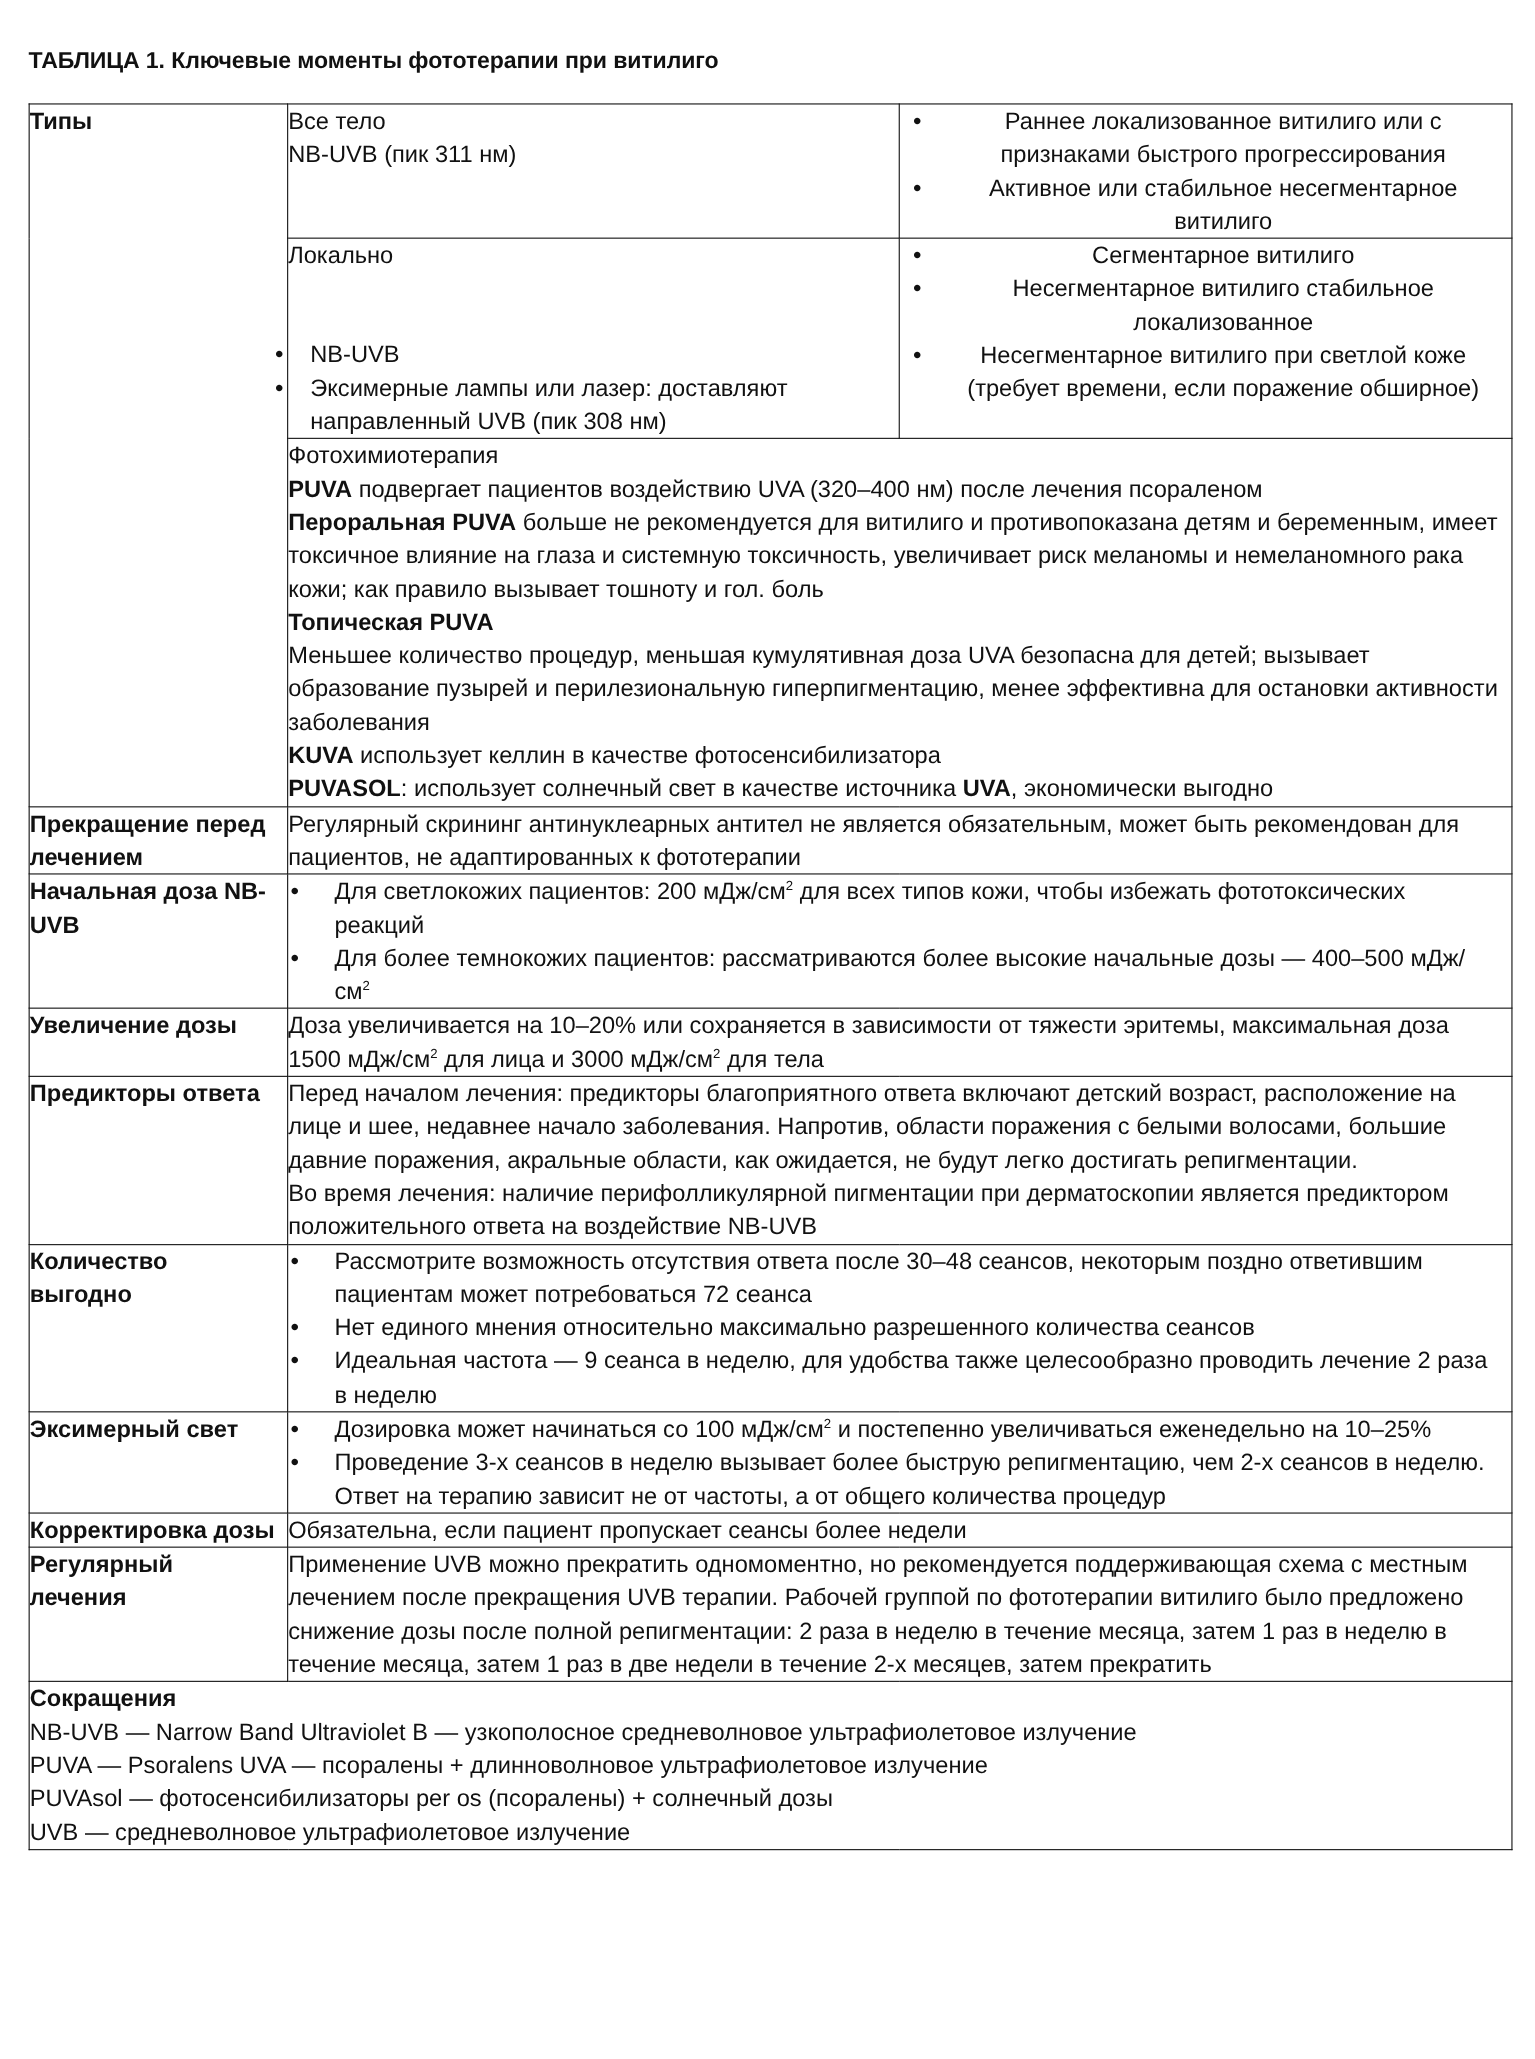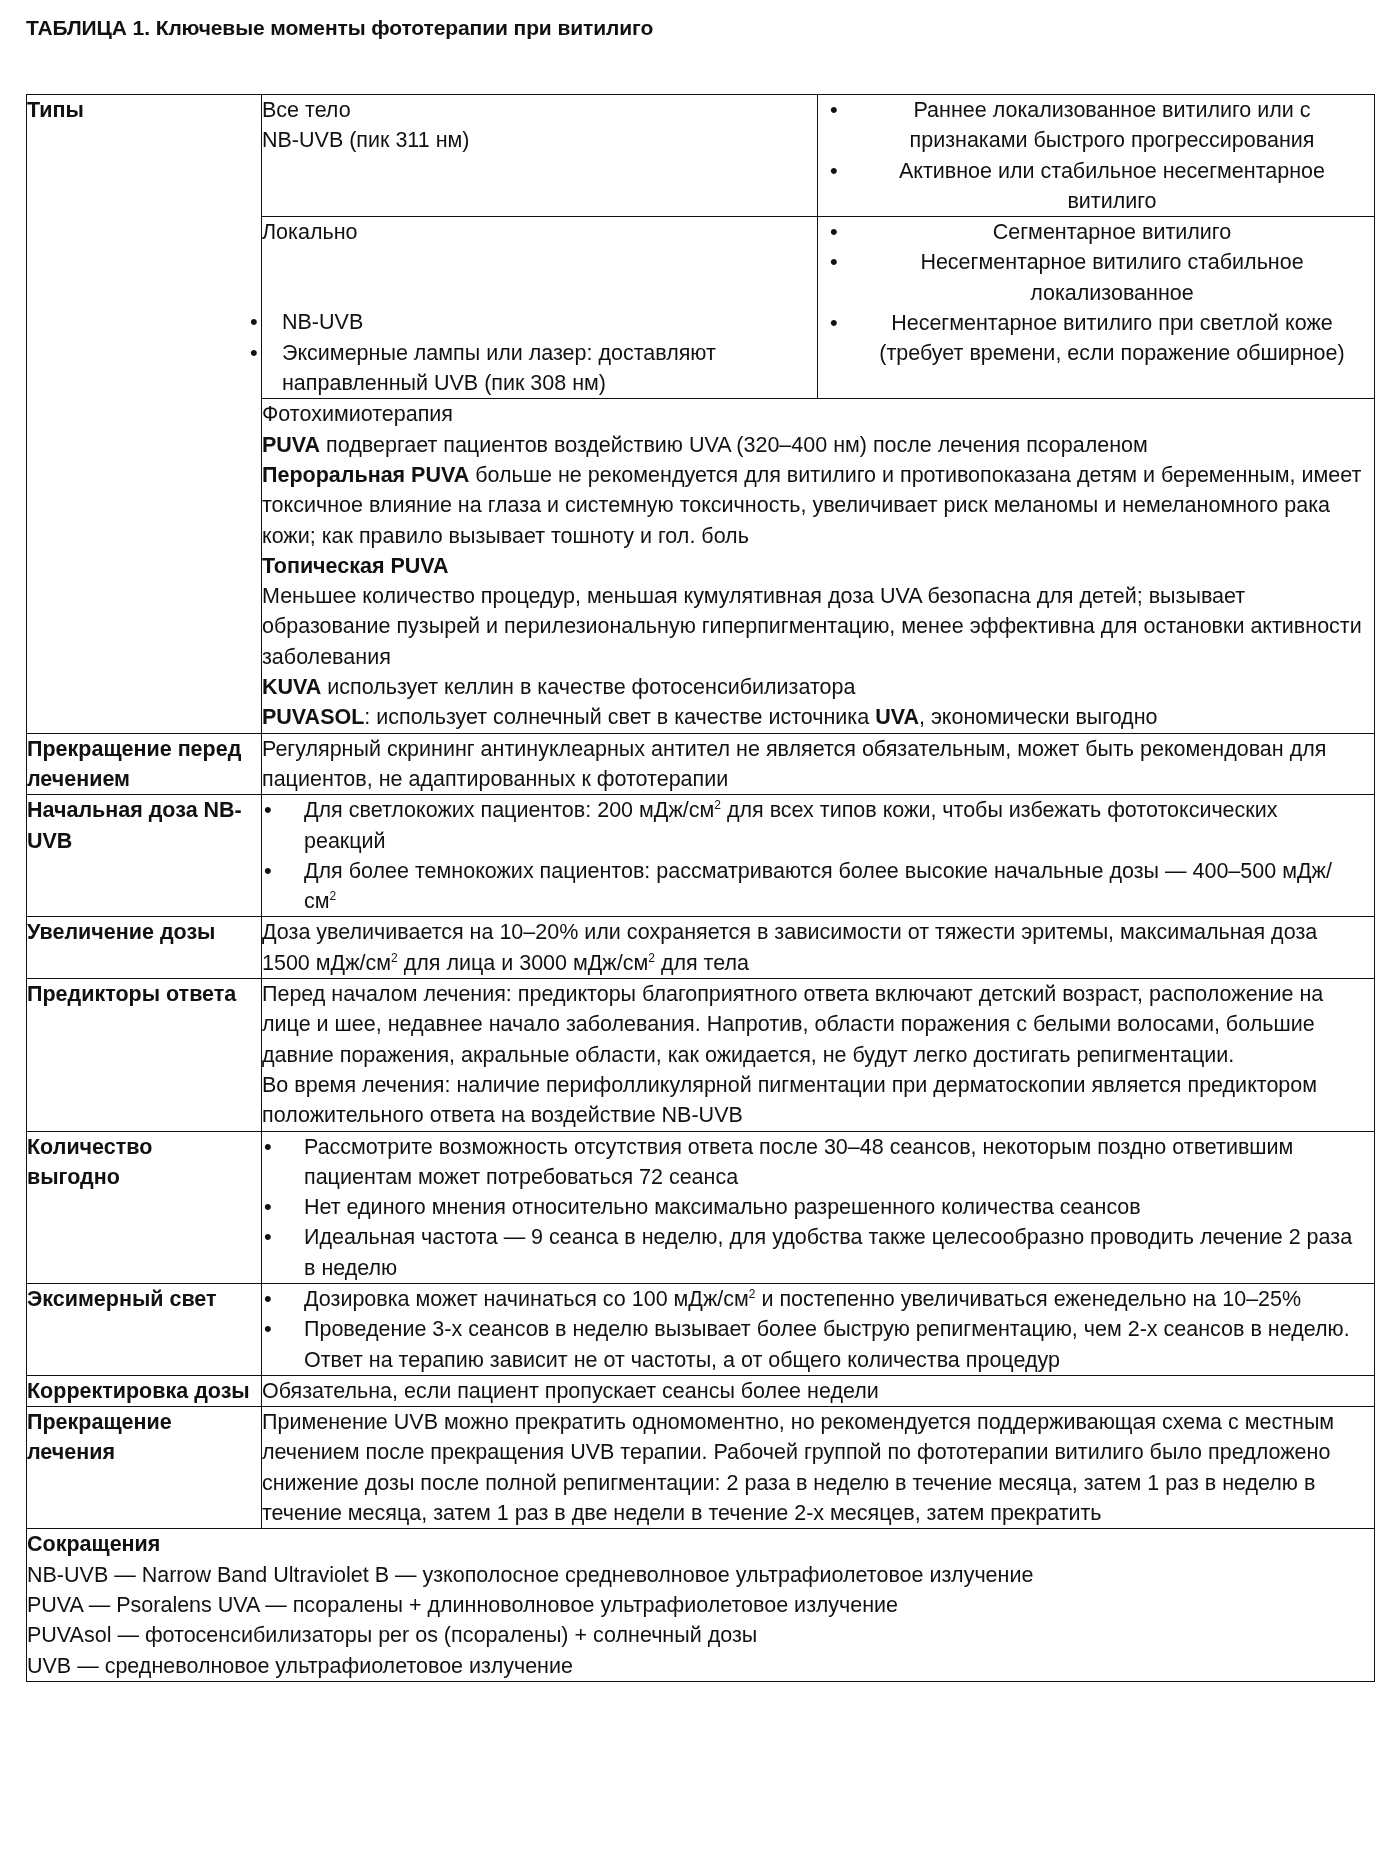--- a/index.html
+++ b/index.html
@@ -2,21 +2,21 @@
 <html><head>
 <meta charset="utf-8">
 <style>
   html, body { margin: 0; padding: 0; background: #ffffff; }
   body {
     width: 1395px; height: 1872px; overflow: hidden;
     font-family: "Liberation Sans", "DejaVu Sans", sans-serif;
     color: #111111;
   }
   .title {
-    position: absolute; left: 26px; top: 16px;
+    position: absolute; left: 26px; top: 44px;
     font-size: 21px; font-weight: bold; letter-spacing: -0.1px;
   }
   table.main {
     position: absolute; left: 26px; top: 94px;
     width: 1348px;
     border-collapse: collapse;
     table-layout: fixed;
     font-size: 21.5px;
     line-height: 30.3px;
   }
@@ -150,21 +150,21 @@
       </ul>
     </td>
   </tr>
 
   <tr>
     <td class="lab">Корректировка дозы</td>
     <td colspan="2">Обязательна, если пациент пропускает сеансы более недели</td>
   </tr>
 
   <tr>
-    <td class="lab">Прекращение лечения</td>
+    <td class="lab">Регулярный лечения</td>
     <td colspan="2">Применение UVB можно прекратить одномоментно, но рекомендуется поддерживающая схема с местным лечением после прекращения UVB терапии. Рабочей группой по фототерапии витилиго было предложено снижение дозы после полной репигментации: 2 раза в неделю в течение месяца, затем 1 раз в неделю в течение месяца, затем 1 раз в две недели в течение 2-х месяцев, затем прекратить</td>
   </tr>
 
   <tr>
     <td colspan="3">
       <div class="b">Сокращения</div>
       <div>NB-UVB — Narrow Band Ultraviolet B — узкополосное средневолновое ультрафиолетовое излучение</div>
       <div>PUVA — Psoralens UVA — псоралены + длинноволновое ультрафиолетовое излучение</div>
       <div>PUVAsol — фотосенсибилизаторы per os (псоралены) + солнечный дозы</div>
       <div>UVB — средневолновое ультрафиолетовое излучение</div>

